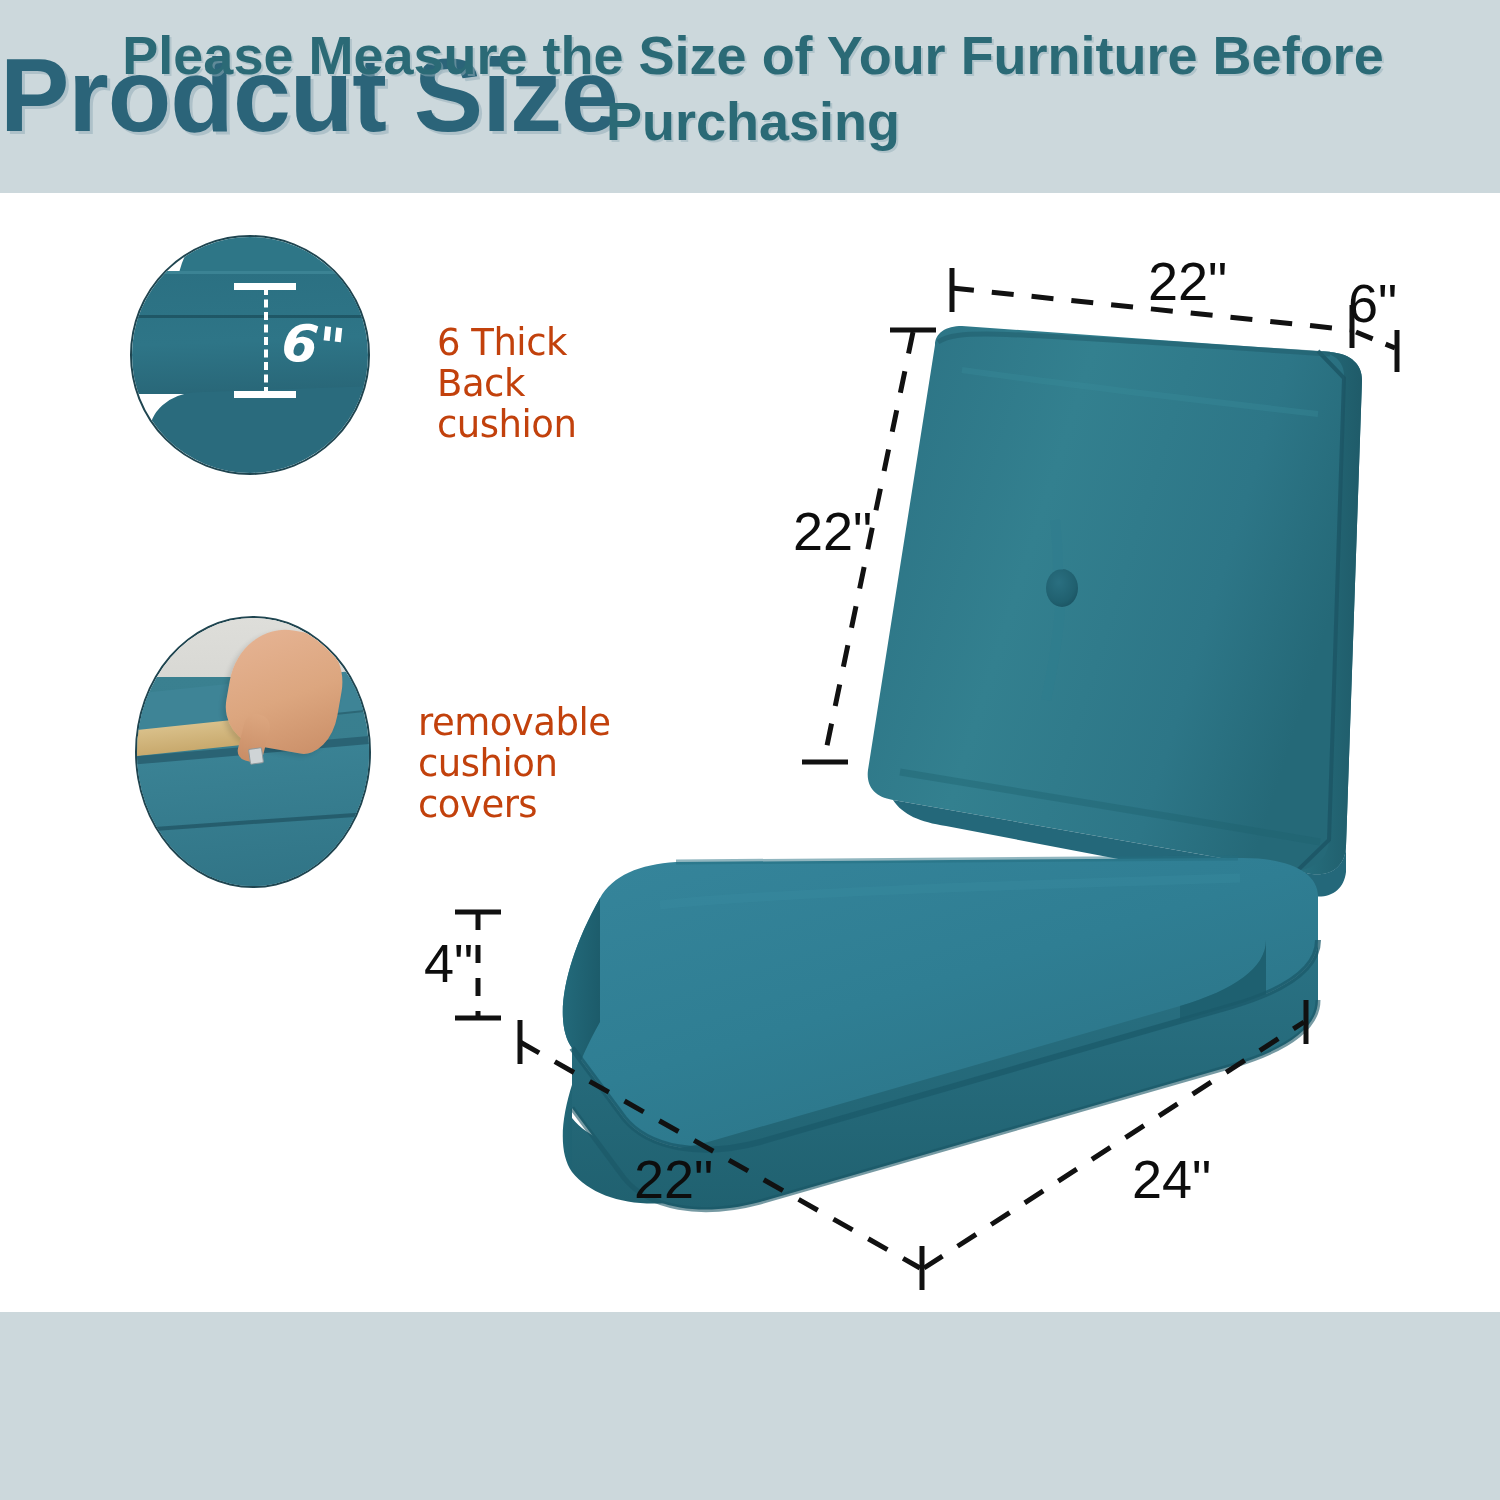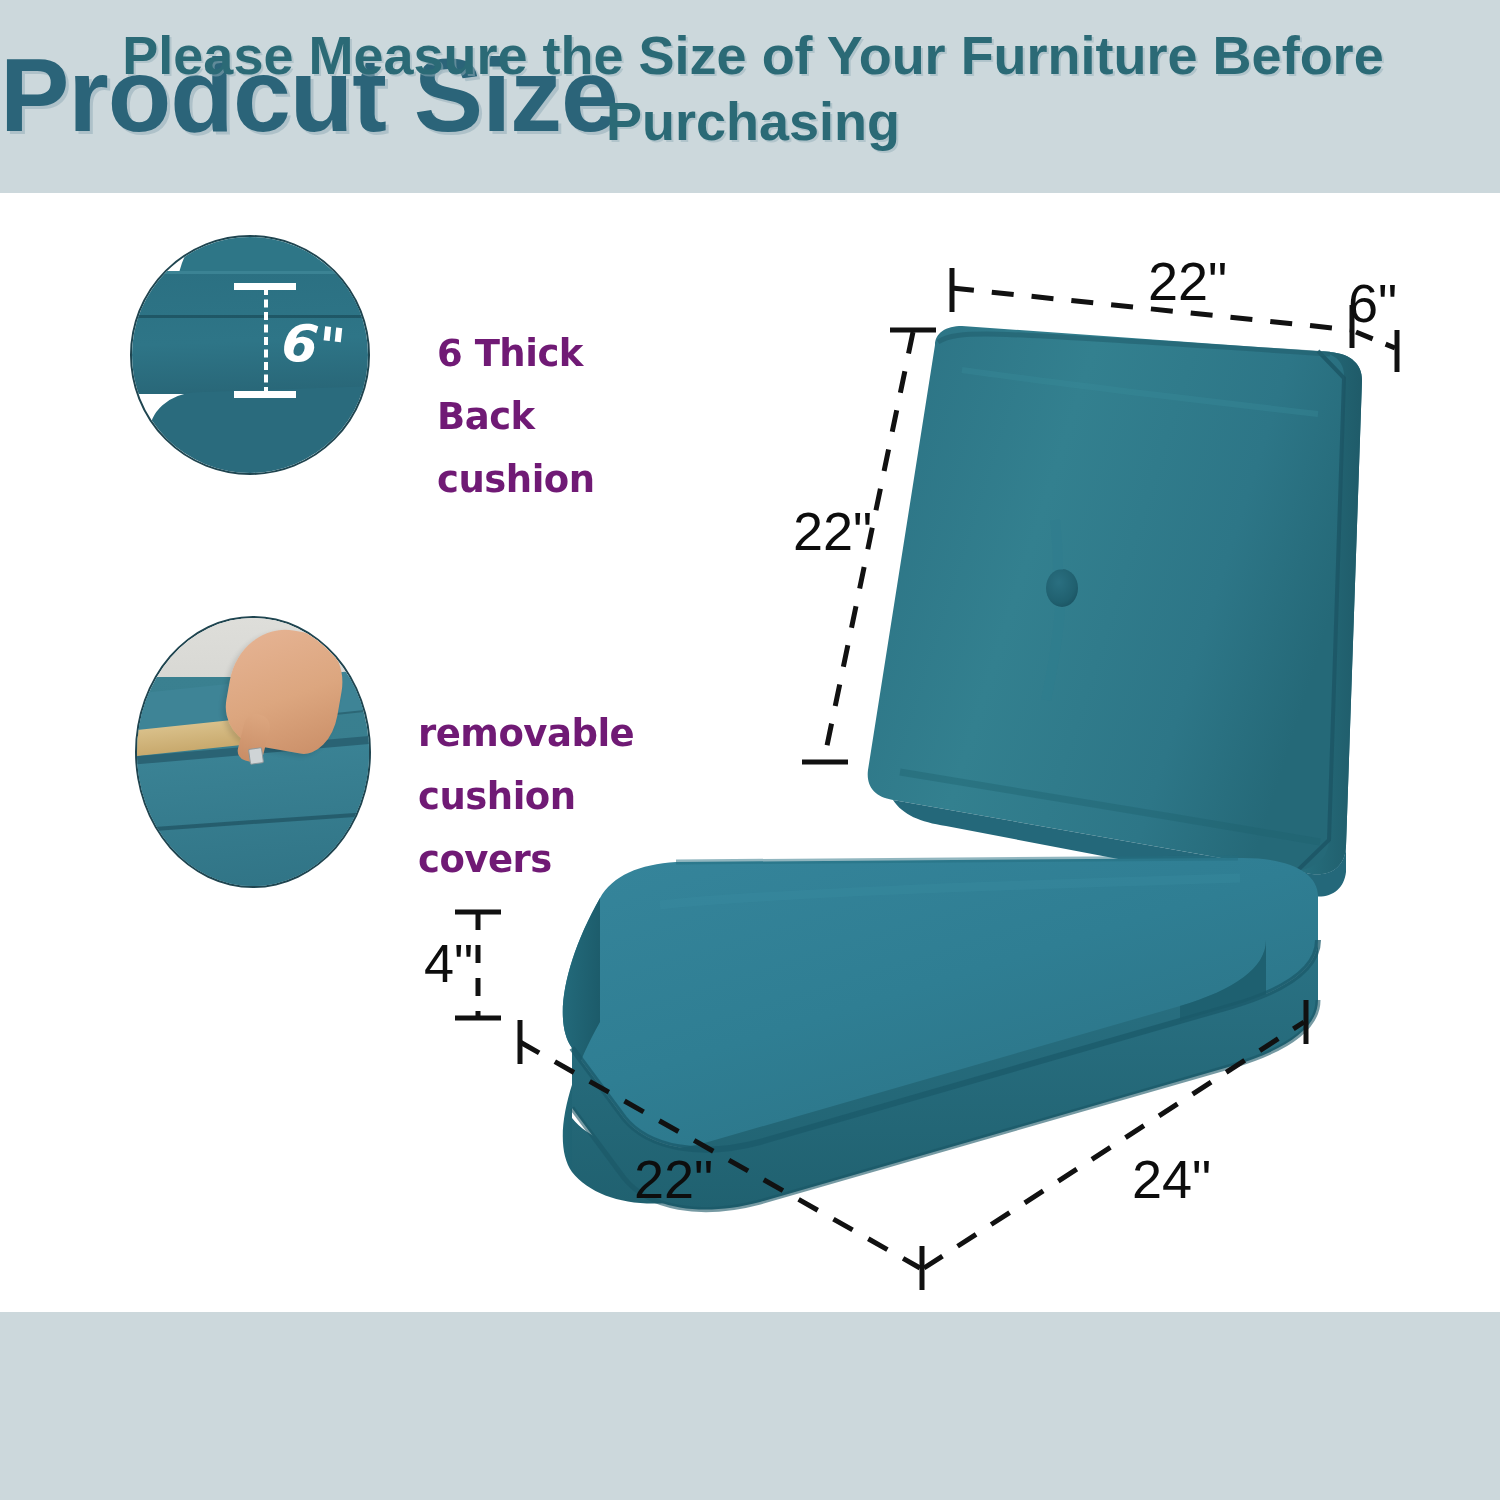--- a/index.html
+++ b/index.html
@@ -62,24 +62,24 @@
   .feature-circle {
     position: absolute;
     border-radius: 50%;
     border: 2px solid #1f4550;
     overflow: hidden;
     background: #ffffff;
   }
   .feature-label {
     position: absolute;
     font-family: "DejaVu Sans", sans-serif;
-    font-weight: bold;
+    font-weight: normal;
     font-size: 37px;
-    line-height: 63px;
-    color: #701a75;
+    line-height: 41px;
+    color: #c2410c;
     white-space: pre-line;
     letter-spacing: -0.5px;
   }
 
   
   .c1-cushion-main {
     position: absolute;
     left: -12px; top: 34px;
     width: 290px; height: 120px;
     background: linear-gradient(178deg, #2b7082 0%, #2e7587 55%, #286576 100%);

